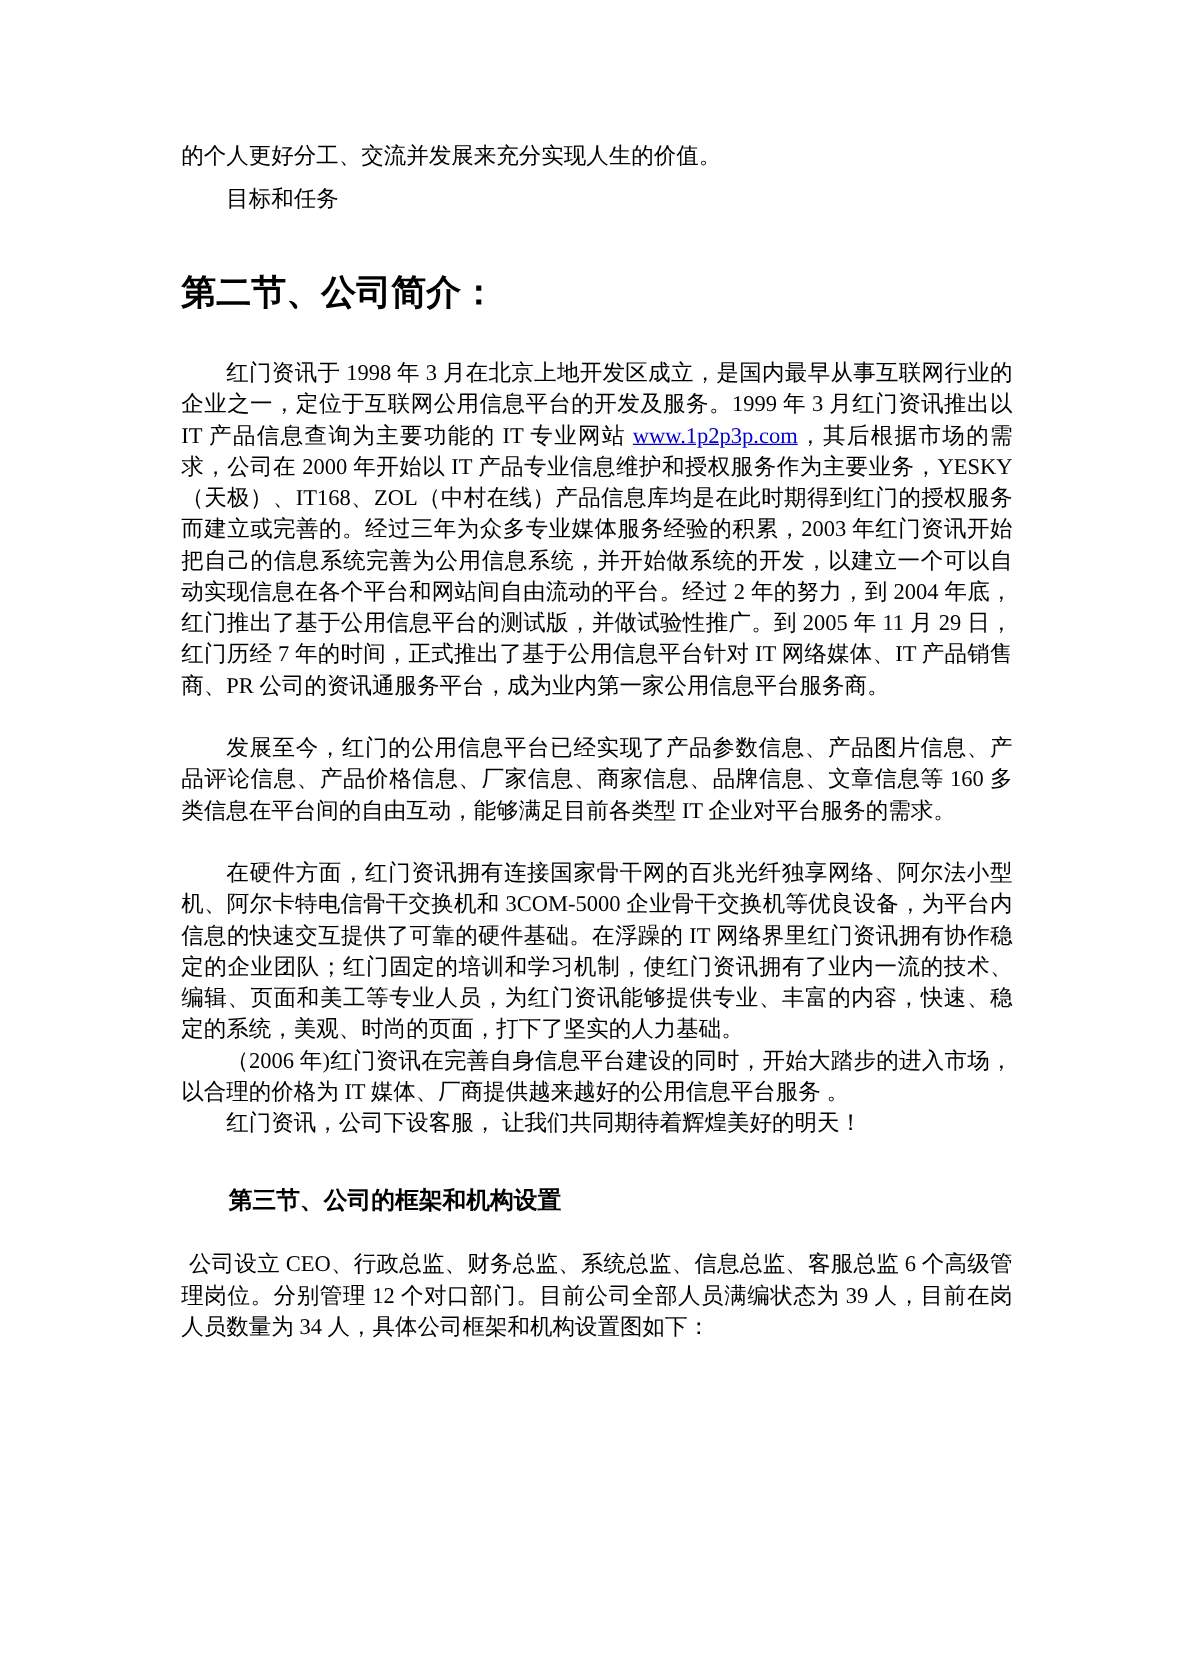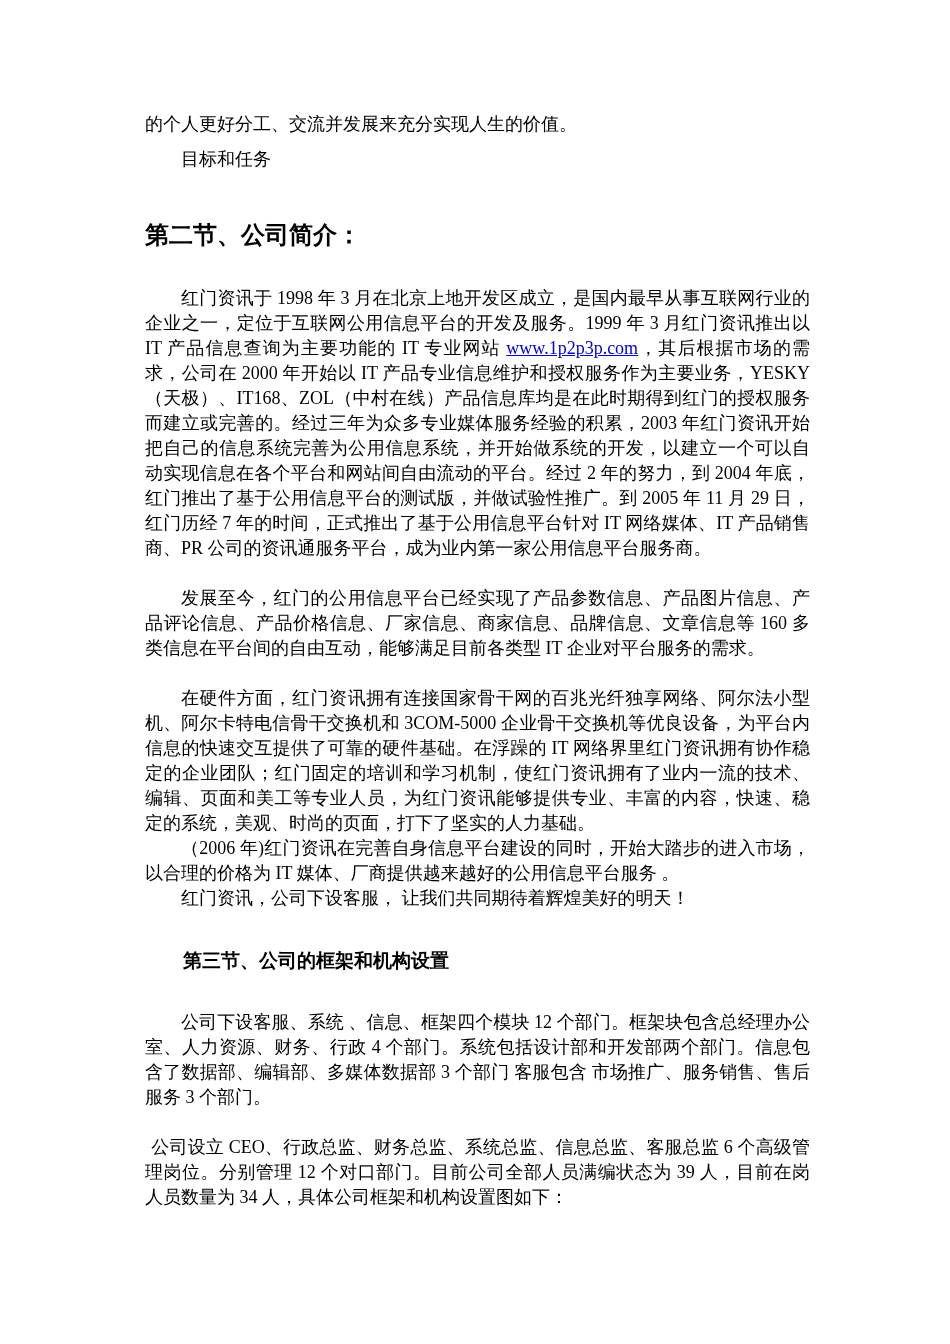--- a/index.html
+++ b/index.html
@@ -34,21 +34,21 @@
   .sub-heading {
     font-weight: normal;
     text-indent: 2em;
     margin-top: 10px;
   }
   .after-sub {
     margin-top: 10px;
   }
   .section-heading-large {
     font-family: "Liberation Serif", "DejaVu Serif", serif;
-    font-size: 24px;
+    font-size: 28px;
     font-weight: bold;
     line-height: 30px;
     margin: 48px 0 0 0;
   }
   .section-heading-medium {
     font-family: "Liberation Serif", "DejaVu Serif", serif;
     font-size: 19px;
     font-weight: bold;
     line-height: 27px;
     text-indent: 2em;
@@ -85,17 +85,16 @@
   <p class="indent gap-par">发展至今，红门的公用信息平台已经实现了产品参数信息、产品图片信息、产品评论信息、产品价格信息、厂家信息、商家信息、品牌信息、文章信息等 160 多类信息在平台间的自由互动，能够满足目前各类型 IT 企业对平台服务的需求。</p>
 
   <p class="indent gap-par">在硬件方面，红门资讯拥有连接国家骨干网的百兆光纤独享网络、阿尔法小型机、阿尔卡特电信骨干交换机和 3COM-5000 企业骨干交换机等优良设备，为平台内信息的快速交互提供了可靠的硬件基础。在浮躁的 IT 网络界里红门资讯拥有协作稳定的企业团队；红门固定的培训和学习机制，使红门资讯拥有了业内一流的技术、编辑、页面和美工等专业人员，为红门资讯能够提供专业、丰富的内容，快速、稳定的系统，美观、时尚的页面，打下了坚实的人力基础。</p>
 
   <p class="indent no-gap">（2006 年)红门资讯在完善自身信息平台建设的同时，开始大踏步的进入市场，以合理的价格为 IT 媒体、厂商提供越来越好的公用信息平台服务 。</p>
 
   <p class="indent no-gap">红门资讯，公司下设客服， 让我们共同期待着辉煌美好的明天！</p>
 
   <h2 class="section-heading-medium">第三节、公司的框架和机构设置</h2>
 
-  <p class="indent gap-large">公司下设客服、系统 、信息、框架四个模块 12 个部门。框架块包含总经理办公室、人力资源、财务、行政 4 个部门。系统包括设计部和开发部两个部门。信息包含了数据部、编辑部、多媒体数据部 3 个部门 客服包含 市场推广、服务销售、售后服务 3 个部门。</p>
 
   <p class="half-indent gap-par">公司设立 CEO、行政总监、财务总监、系统总监、信息总监、客服总监 6 个高级管理岗位。分别管理 12 个对口部门。目前公司全部人员满编状态为 39 人，目前在岗人员数量为 34 人，具体公司框架和机构设置图如下：</p>
 
 </div>
 
 </body></html>

